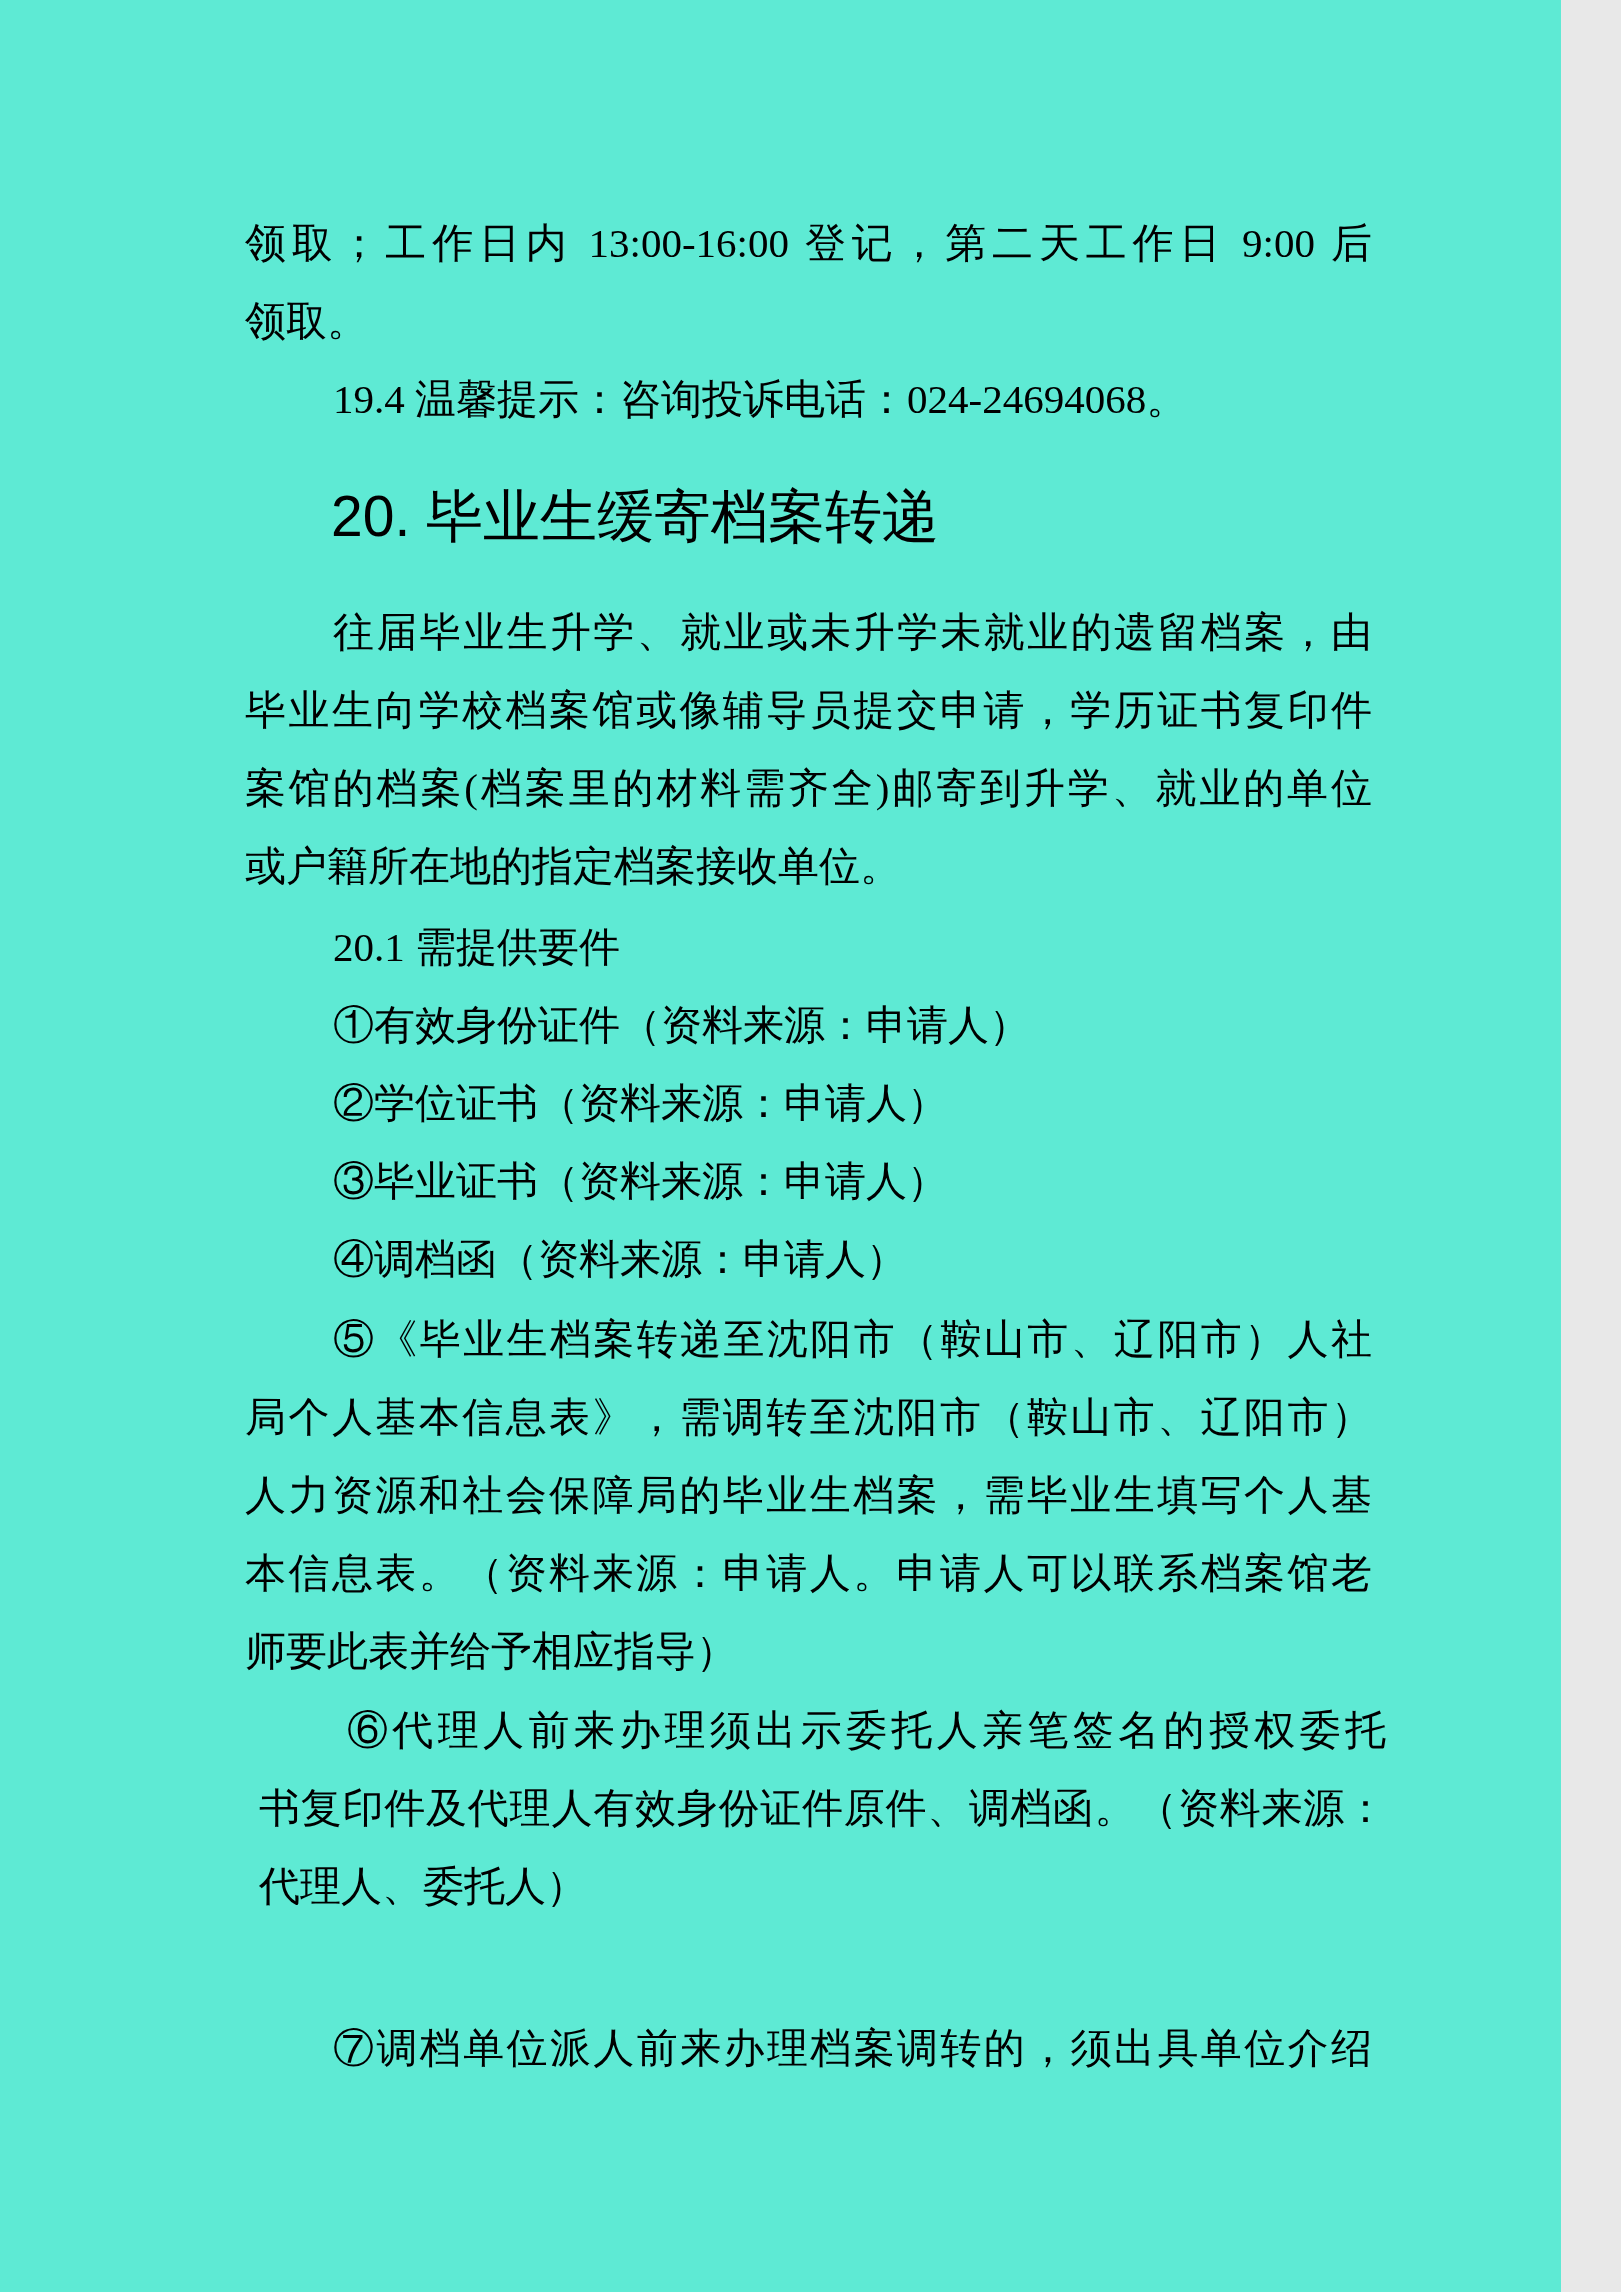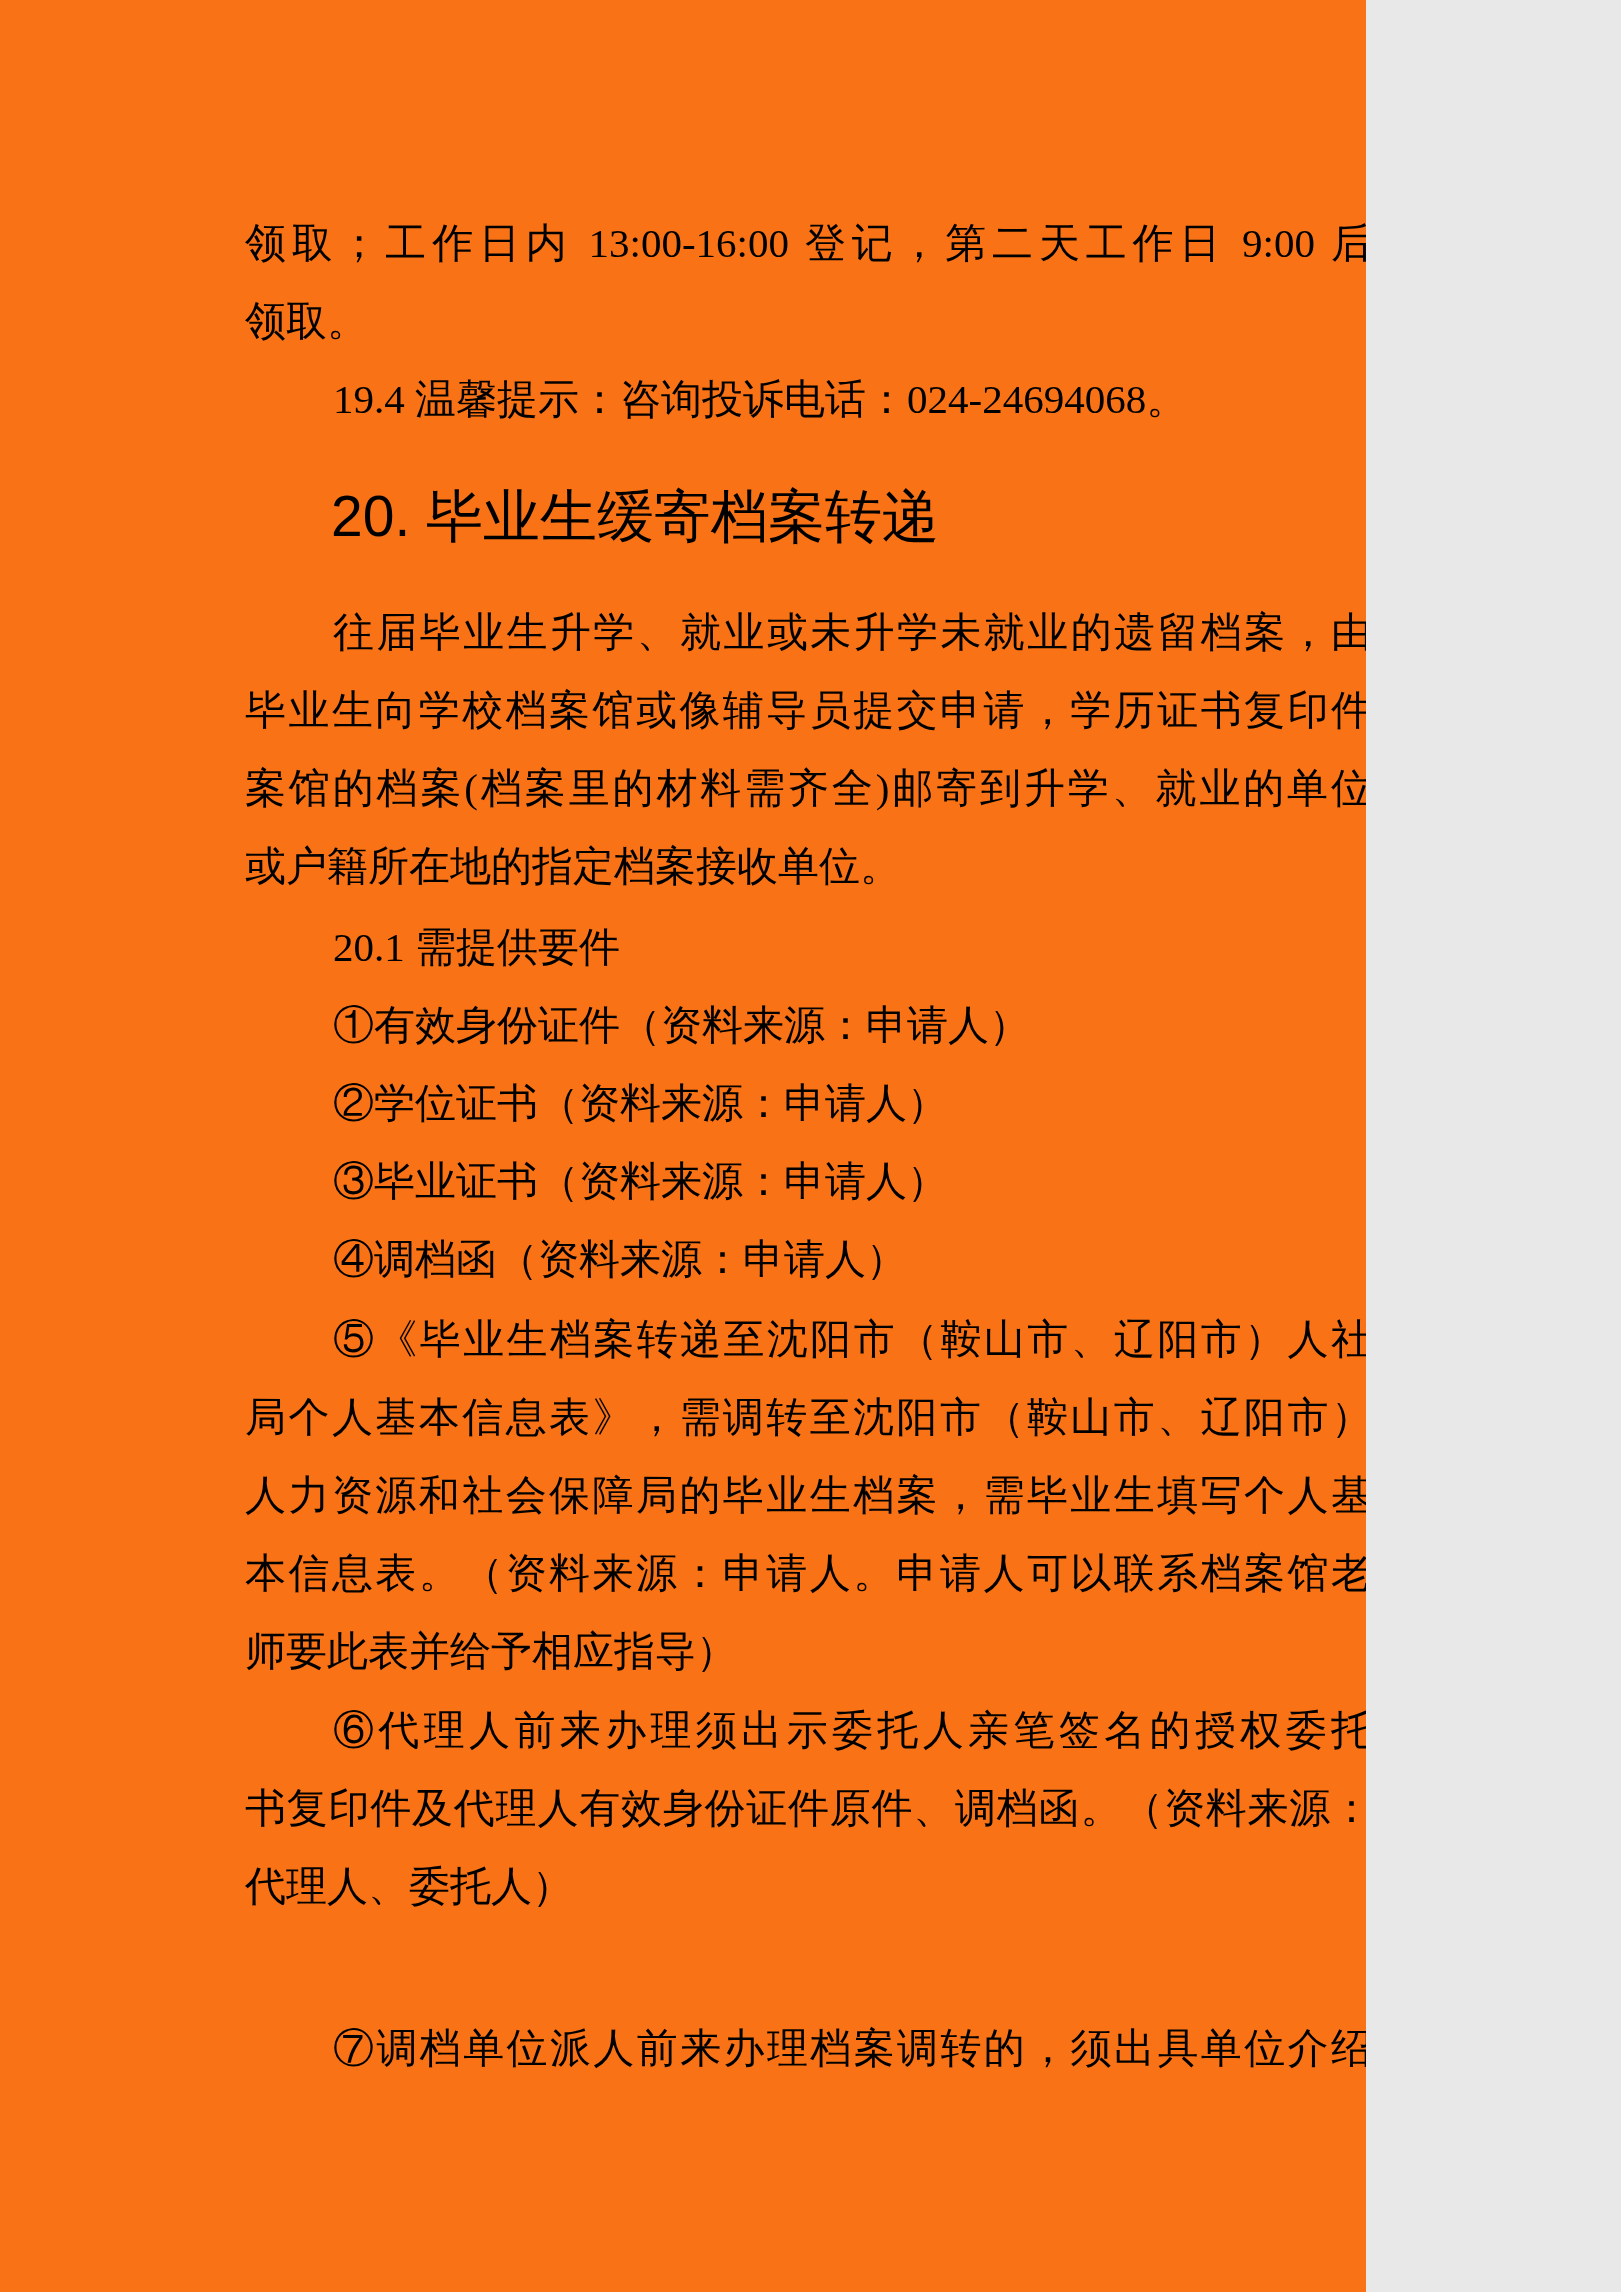--- a/index.html
+++ b/index.html
@@ -1,19 +1,19 @@
 <!DOCTYPE html>
 <html><head>
 <meta charset="utf-8">
 <style>
   html,body{margin:0;padding:0;background:#e8e8e8;}
   .page{
     position:relative;
-    width:1366px;height:2293px;
-    background:#f97316;
+    width:1561px;height:2293px;
+    background:#5eead4;
     color:#000000;
     font-family:"Liberation Serif","DejaVu Serif",serif;
     overflow:hidden;
   }
   .block{position:absolute;left:245px;width:1127px;}
   .line{
     font-size:41px;
     height:78px;
     line-height:78px;
     overflow:hidden;
@@ -76,21 +76,21 @@
   </div>
 
   <div class="block" style="top:1300px;">
     <div class="line indent just">⑤《毕业生档案转递至沈阳市（鞍山市、辽阳市）人社</div>
     <div class="line just">局个人基本信息表》，需调转至沈阳市（鞍山市、辽阳市）</div>
     <div class="line just">人力资源和社会保障局的毕业生档案，需毕业生填写个人基</div>
     <div class="line just">本信息表。（资料来源：申请人。申请人可以联系档案馆老</div>
     <div class="line">师要此表并给予相应指导）</div>
   </div>
 
-  <div class="block" style="top:1691px;">
+  <div class="block" style="top:1691px;margin-left:14px;">
     <div class="line indent just">⑥代理人前来办理须出示委托人亲笔签名的授权委托</div>
     <div class="line just">书复印件及代理人有效身份证件原件、调档函。（资料来源：</div>
     <div class="line">代理人、委托人）</div>
   </div>
 
   <div class="block" style="top:2009px;">
     <div class="line indent just">⑦调档单位派人前来办理档案调转的，须出具单位介绍</div>
   </div>
 
   <div class="page-number">30</div>

